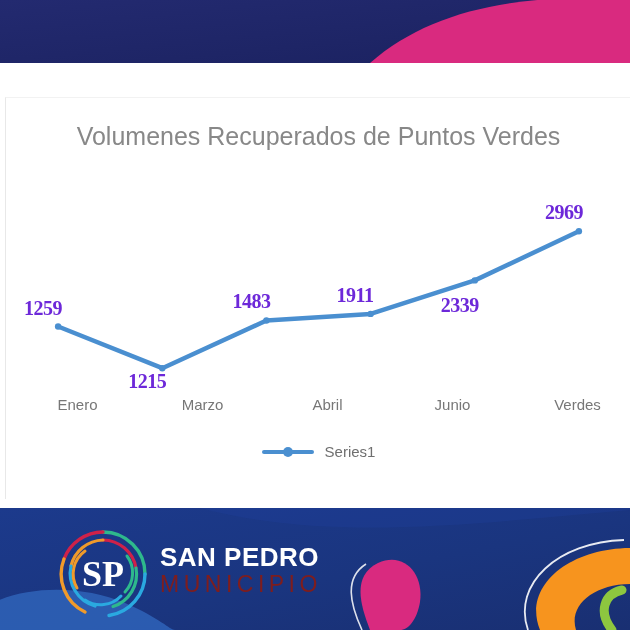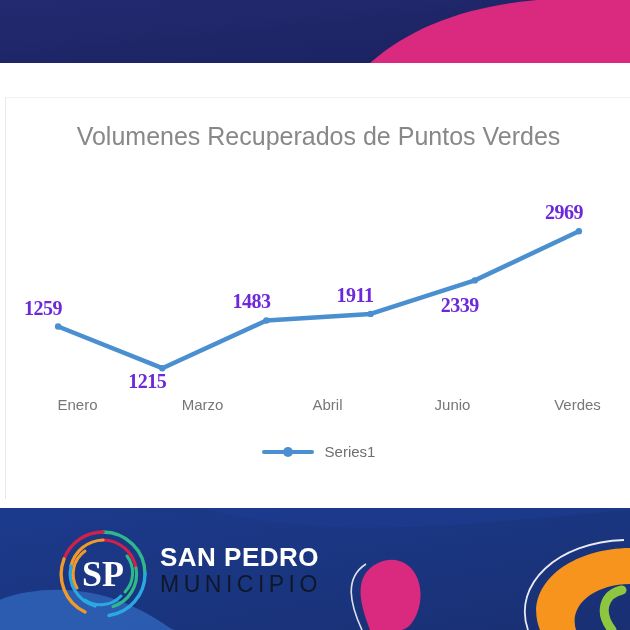--- a/index.html
+++ b/index.html
@@ -132,21 +132,21 @@
   }
   .brand-line1 {
     font-size: 26px;
     font-weight: bold;
     color: #ffffff;
     letter-spacing: 0.5px;
   }
   .brand-line2 {
     font-size: 23px;
     font-weight: 300;
-    color: #0f172a;
+    color: #7f1d1d;
     letter-spacing: 4.5px;
     margin-top: 3px;
   }
 </style>
 </head>
 <body>
 
 <div id="root">
 
   <div class="header-band">

